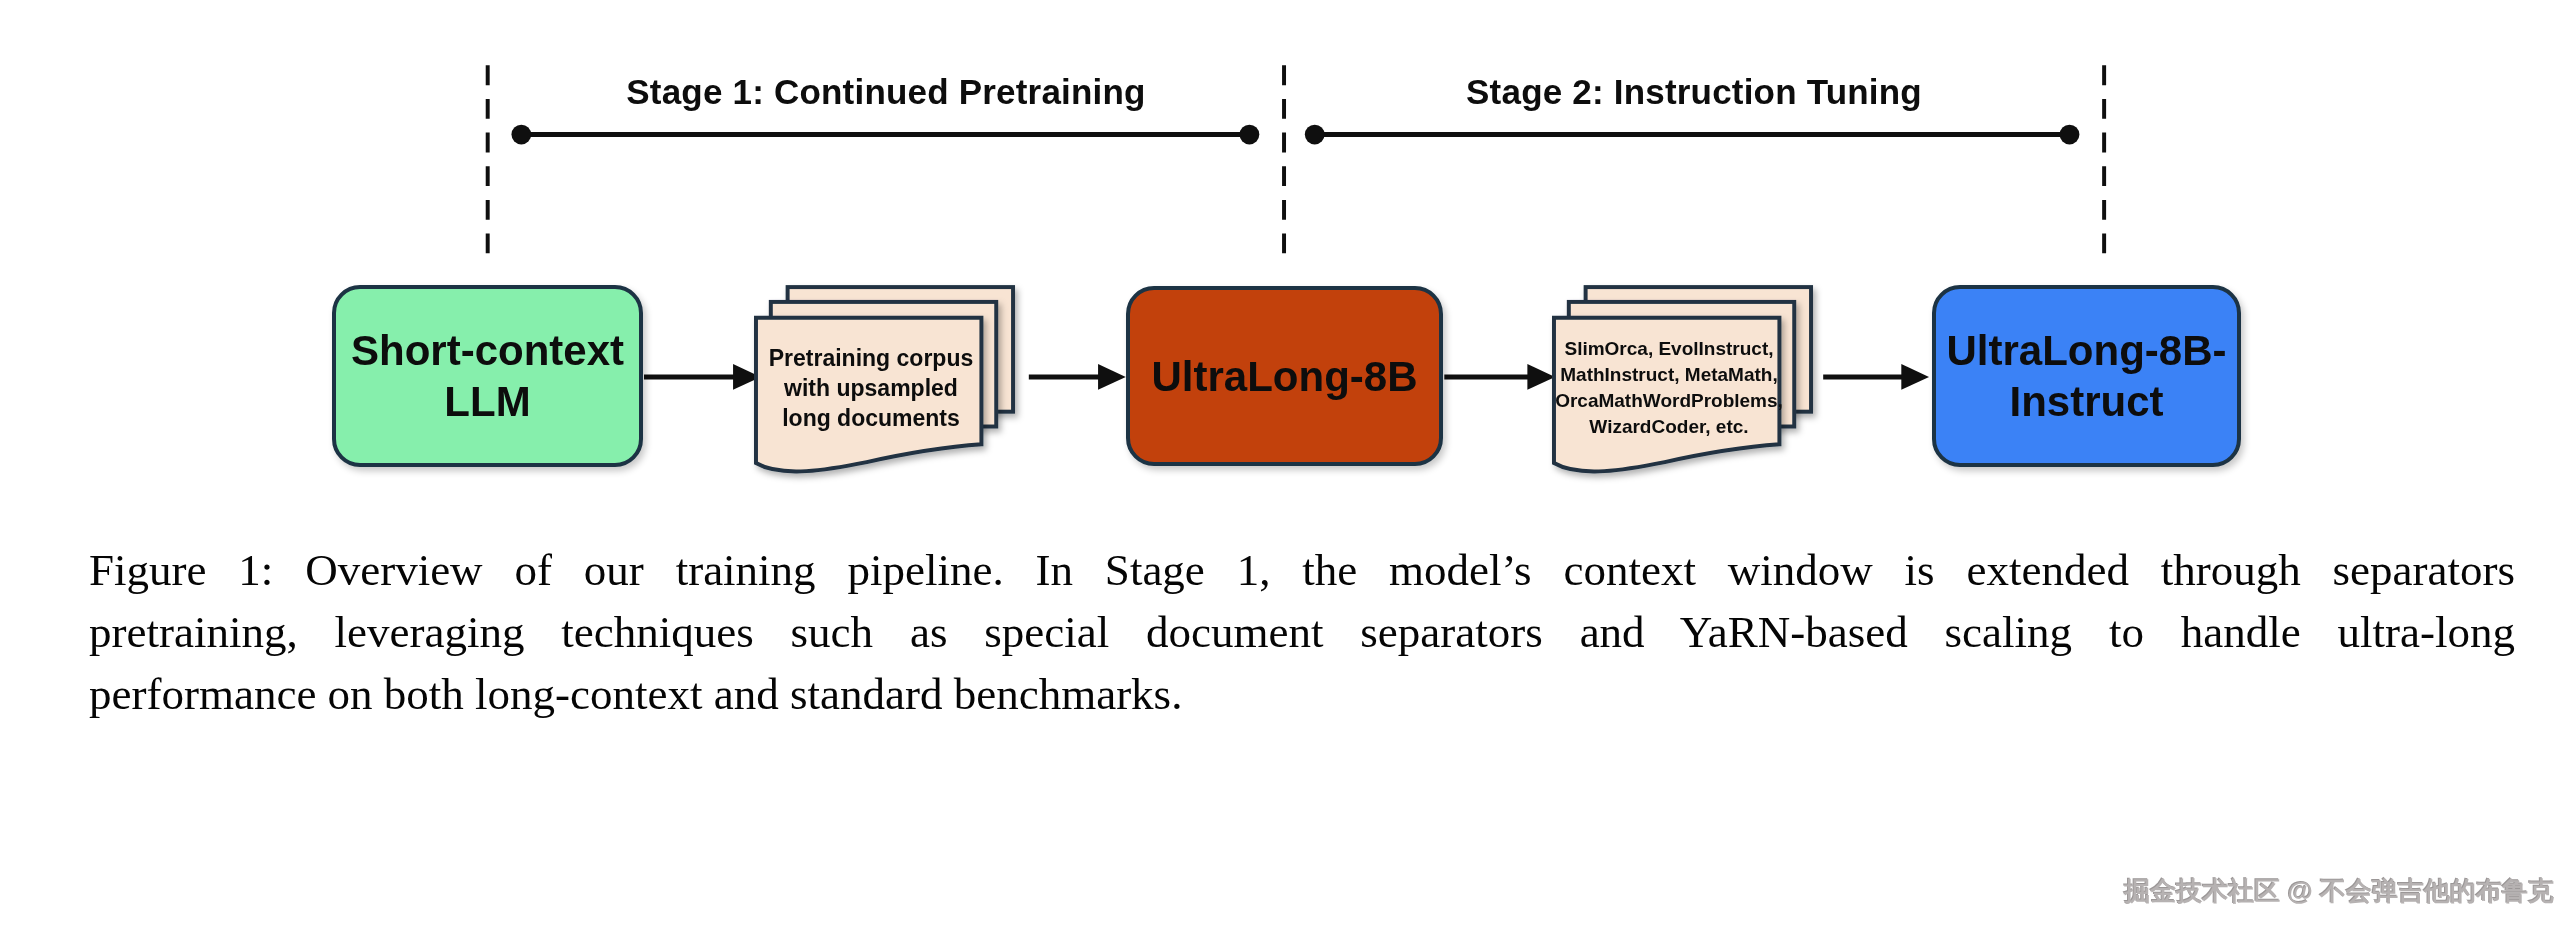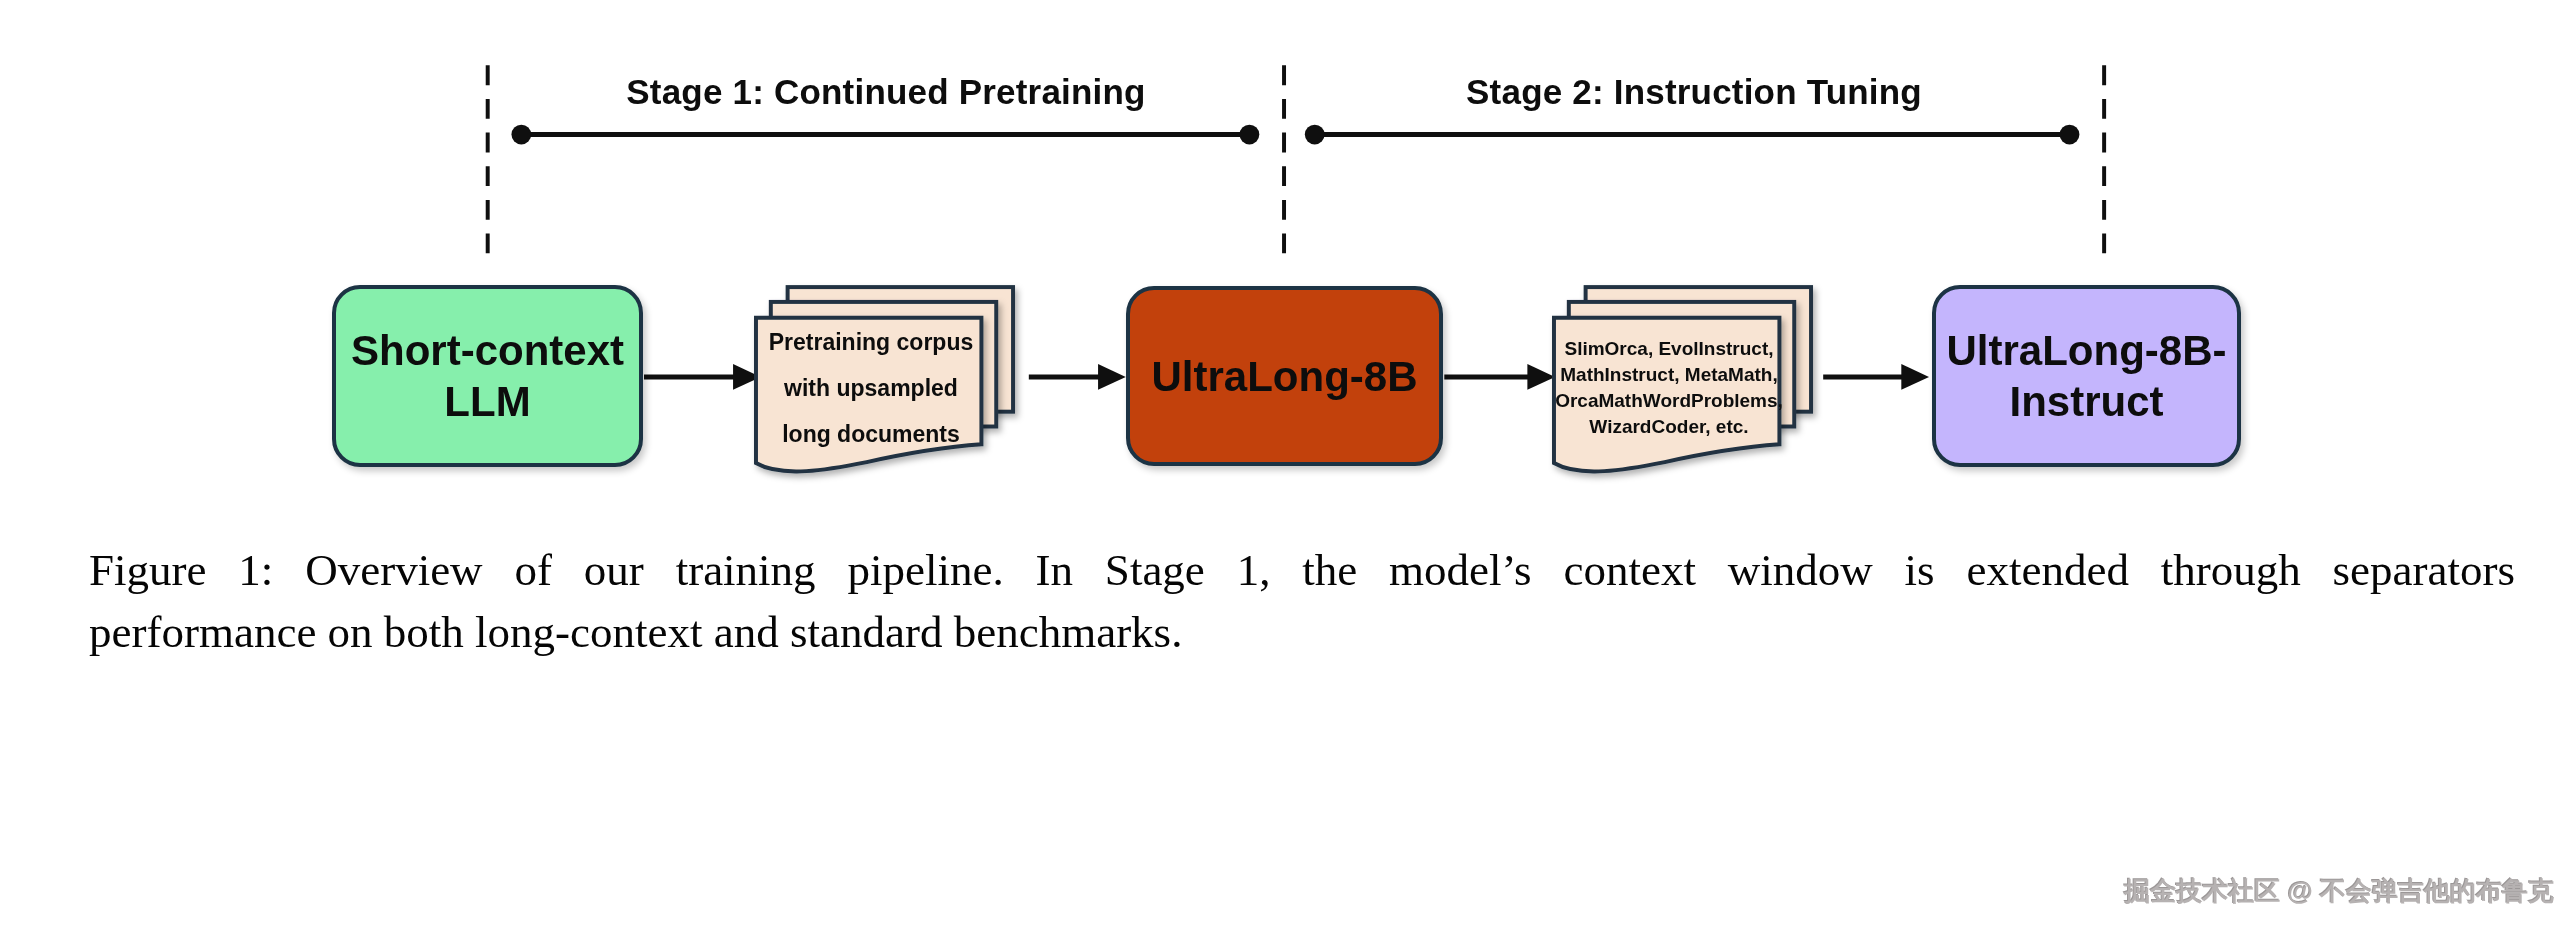--- a/index.html
+++ b/index.html
@@ -34,36 +34,36 @@
     flex-direction: column;
     align-items: center;
     justify-content: center;
     text-align: center;
     box-shadow: 3px 4px 7px rgba(0,0,0,0.22);
   }
   .node-label { font: 600 42px/51px "Liberation Sans", sans-serif; color: #0d0d0d; }
 
   #box-short-context { left: 332px;  top: 285px; width: 311px; height: 182px; background: #86efac; }
   #box-ultralong     { left: 1126px; top: 286px; width: 317px; height: 180px; background: #c2410c; }
-  #box-instruct      { left: 1932px; top: 285px; width: 309px; height: 182px; background: #c4b5fd; }
+  #box-instruct      { left: 1932px; top: 285px; width: 309px; height: 182px; background: #3b82f6; }
 
   .doc-stack { position: absolute; width: 263px; height: 196px; }
   #doc-stack-pretrain { left: 754px;  top: 285px; }
   #doc-stack-datasets { left: 1552px; top: 285px; }
   .doc-stack svg { position: absolute; left: 0; top: 0; overflow: visible; }
   .doc-text {
     position: absolute;
     left: 6px; top: 47px;
     width: 222px; height: 111px;
     display: flex; flex-direction: column;
     align-items: center; justify-content: center;
     text-align: center;
     color: #0d0d0d;
   }
-  #doc-stack-pretrain .doc-text { font: 600 23px/30px "Liberation Sans", sans-serif; gap: 16px; }
+  #doc-stack-pretrain .doc-text { font: 600 23px/30px "Liberation Sans", sans-serif; }
   #doc-stack-datasets .doc-text { font: 600 19px/26px "Liberation Sans", sans-serif; }
 
   #caption {
     position: absolute;
     left: 89px; top: 539px;
     width: 2426px;
     font-family: "Liberation Serif", serif;
     font-size: 45px;
     line-height: 62px;
     color: #050505;
@@ -169,19 +169,20 @@
     </div>
   </div>
 
   <div class="node-box" id="box-instruct">
     <div class="node-label">UltraLong-8B-</div>
     <div class="node-label">Instruct</div>
   </div>
 
   <div id="caption">
     <div class="cap-line">Figure 1: Overview of our training pipeline. In Stage 1, the model’s context window is extended through separators</div>
+    <div class="cap-line">pretraining, leveraging techniques such as special document separators and YaRN-based scaling to handle ultra-long</div>
     <div class="cap-line last">performance on both long-context and standard benchmarks.</div>
   </div>
 
   <div id="watermark">掘金技术社区 @ 不会弹吉他的布鲁克</div>
 
 </div>
 
 
 </body></html>

